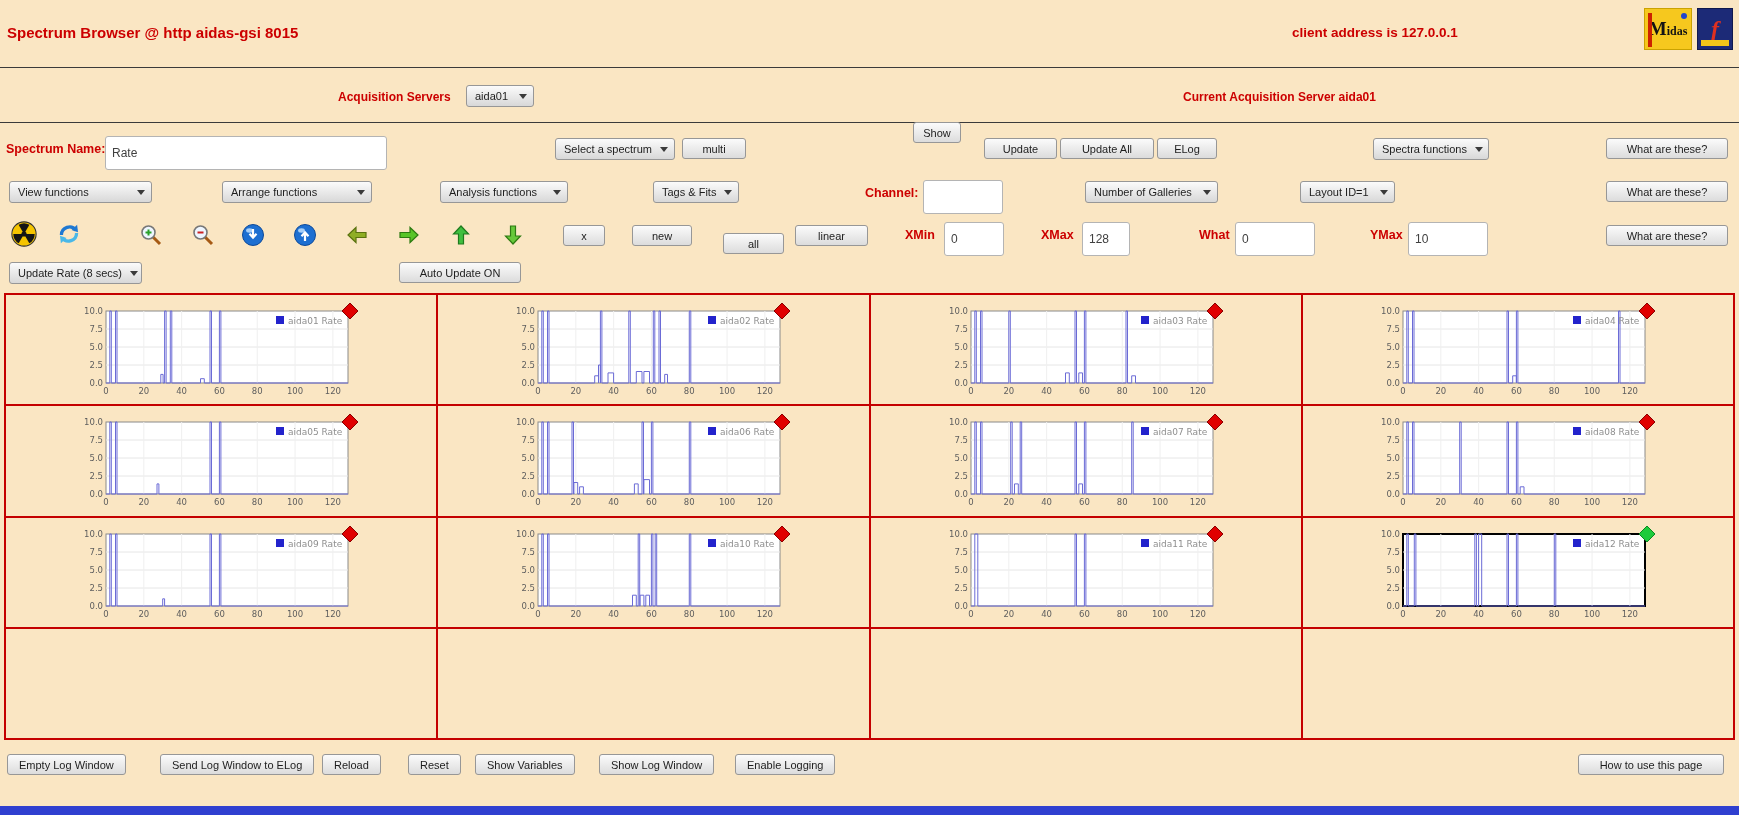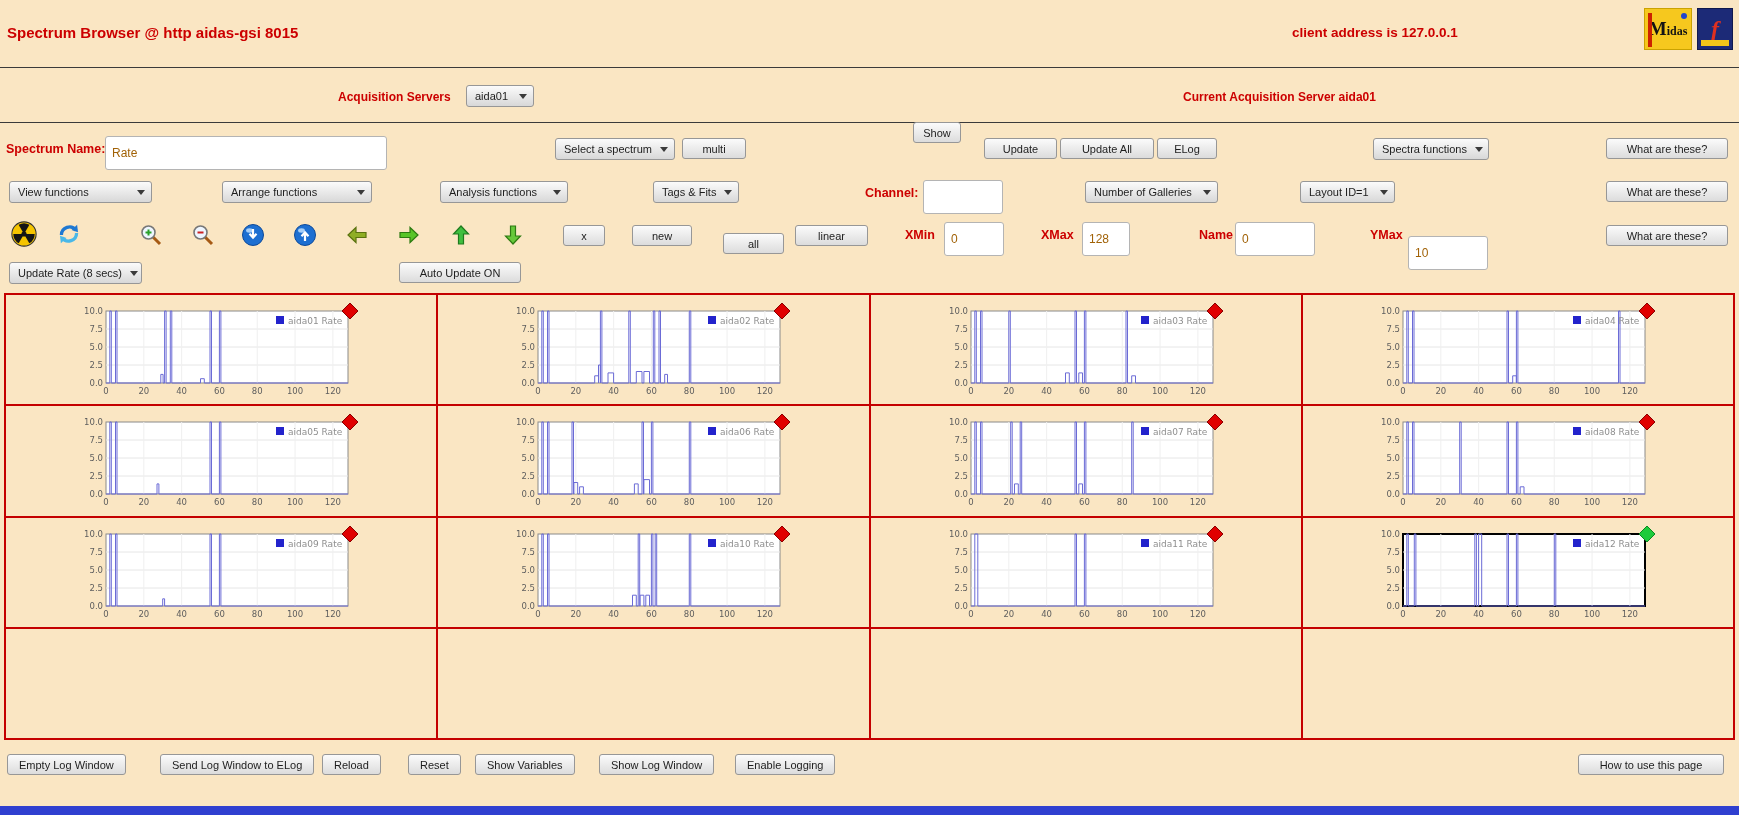--- a/index.html
+++ b/index.html
@@ -35,21 +35,21 @@
     font-size: 11px; color: #1d1d1d; white-space: nowrap;
   }
   .caret {
     width: 0; height: 0; margin-left: 8px;
     border-left: 4px solid transparent; border-right: 4px solid transparent;
     border-top: 5px solid #3a3a3a;
   }
   .tin {
     position: absolute; height: 25px; padding: 16px 6px;
     background: #ffffff; border: 1px solid #b4b4b4; border-radius: 3px;
-    font-size: 12px; color: #a16207;
+    font-size: 12px; color: #404040;
     font-family: "Liberation Sans", "DejaVu Sans", sans-serif;
   }
   .icon { position: absolute; width: 26px; height: 26px; display: flex; align-items: center; justify-content: center; }
 
   .grid {
     position: absolute;
     display: grid;
     grid-template-columns: repeat(4, 1fr);
     grid-template-rows: repeat(4, 1fr);
     border: 1px solid var(--grid_border, #c40000);
@@ -224,24 +224,24 @@
 
 <div class="btn" style="left:563px;top:225px;width:42px">x</div>
 <div class="btn" style="left:632px;top:225px;width:60px">new</div>
 <div class="btn" style="left:723px;top:233px;width:61px">all</div>
 <div class="btn" style="left:795px;top:225px;width:73px">linear</div>
 
 <div class="abs rlabel" style="left:905px;top:228px">XMin</div>
 <input class="tin" style="left: 944px; top: 222px; width: 60px;" value="0">
 <div class="abs rlabel" style="left:1041px;top:228px">XMax</div>
 <input class="tin" style="left: 1082px; top: 222px; width: 48px;" value="128">
-<div class="abs rlabel" style="left:1199px;top:228px">Name</div>
+<div class="abs rlabel" style="left:1199px;top:228px">What</div>
 <input class="tin" style="left: 1235px; top: 222px; width: 80px;" value="0">
 <div class="abs rlabel" style="left:1370px;top:228px">YMax</div>
-<input class="tin" style="left: 1408px; top: 222px; width: 80px; margin-top: 14px;" value="10">
+<input class="tin" style="left: 1408px; top: 222px; width: 80px;" value="10">
 <div class="btn" style="left:1606px;top:225px;width:122px">What are these?</div>
 
 <div class="sel" style="left:9px;top:262px;width:133px">
   <span>Update Rate (8 secs)</span>
   <span class="caret"></span>
 </div>
 <div class="btn" style="left:399px;top:262px;width:122px">Auto Update ON</div>
 
 <div class="grid" style="left:4px;top:293px;width:1731px;height:447px">
   <div class="cell">

